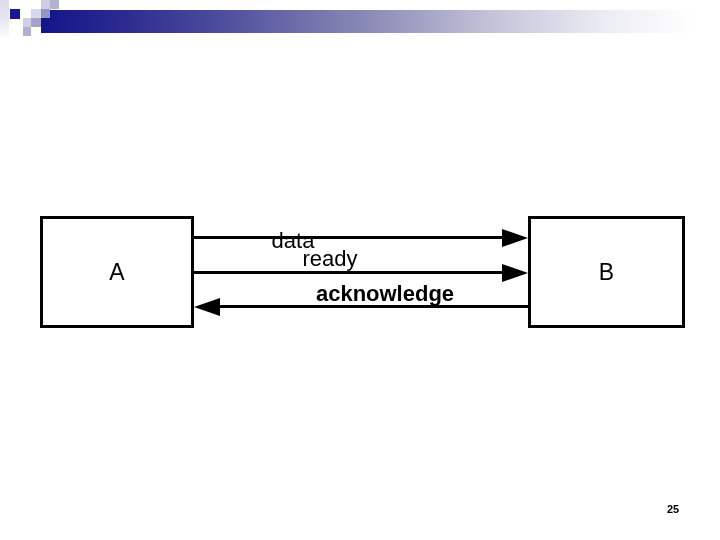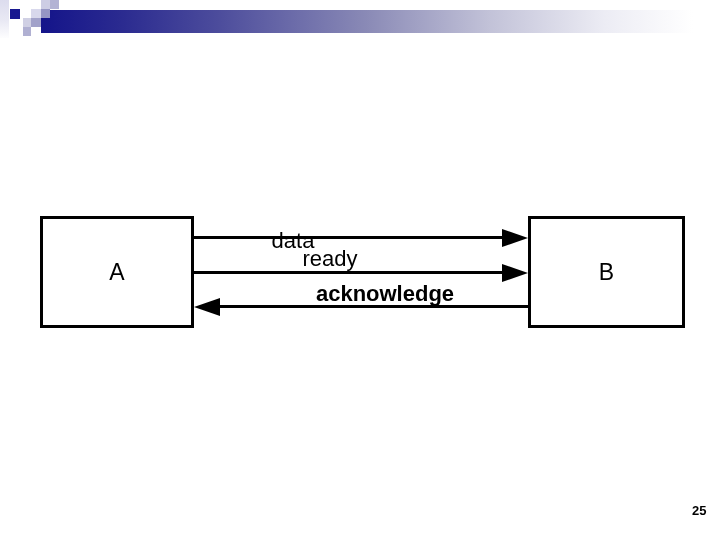--- a/index.html
+++ b/index.html
@@ -63,22 +63,22 @@
   .sig-label{
     position:absolute;transform:translateX(-50%);
     font-size:22px;line-height:22px;white-space:nowrap;color:#000;
   }
   .lbl-data {left:293px;top:210px;margin-top:20px;}
   .lbl-ready{left:330px;top:248px;}
   .lbl-ack  {left:385px;top:283px;font-weight:bold;}
 
   
   .page-number{
-    position:absolute;left:692px;top:503px;
-    font-size:13px;font-weight:bold;color:#000;
+    position:absolute;left:667px;top:503px;
+    font-size:11px;font-weight:bold;color:#000;
   }
 </style>
 </head>
 <body>
 
 <div class="deco left-strip"></div>
 <div class="deco grad-bar"></div>
 <div class="sq sq-navy"></div>
 <div class="sq sq-a"></div>
 <div class="sq sq-b"></div>

